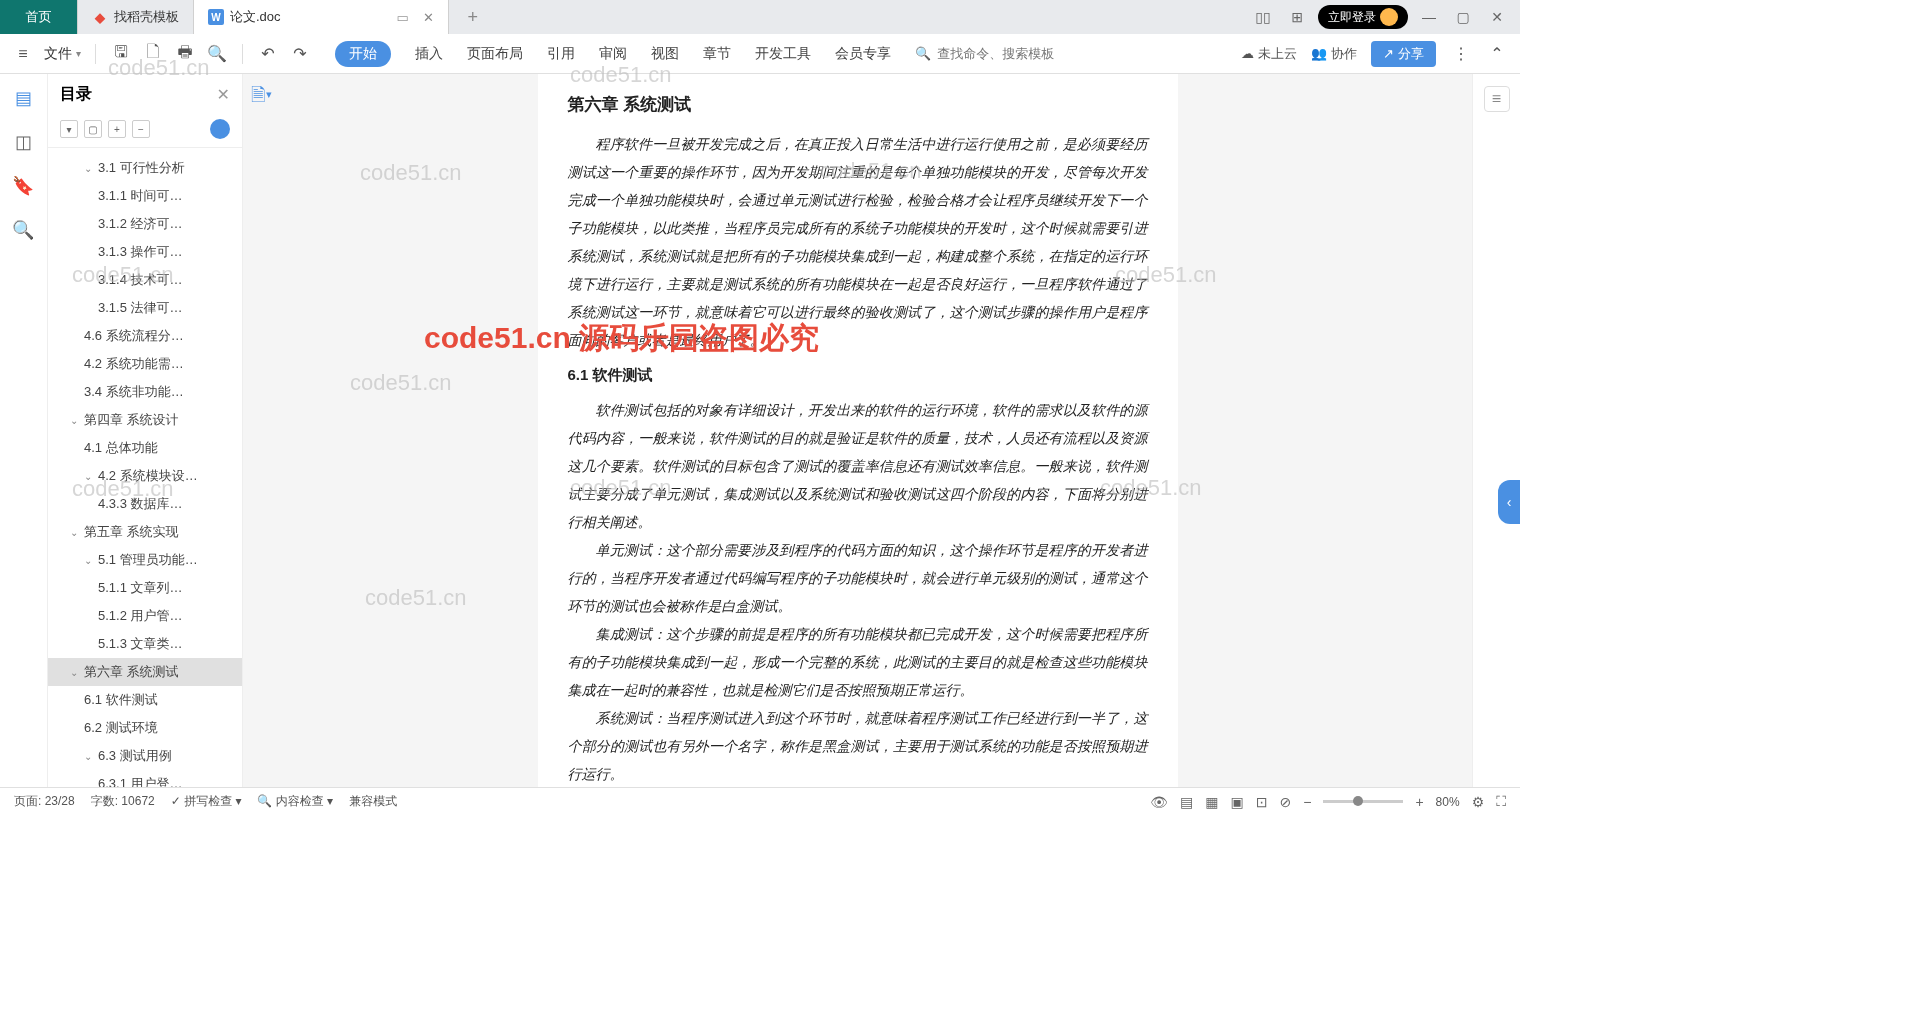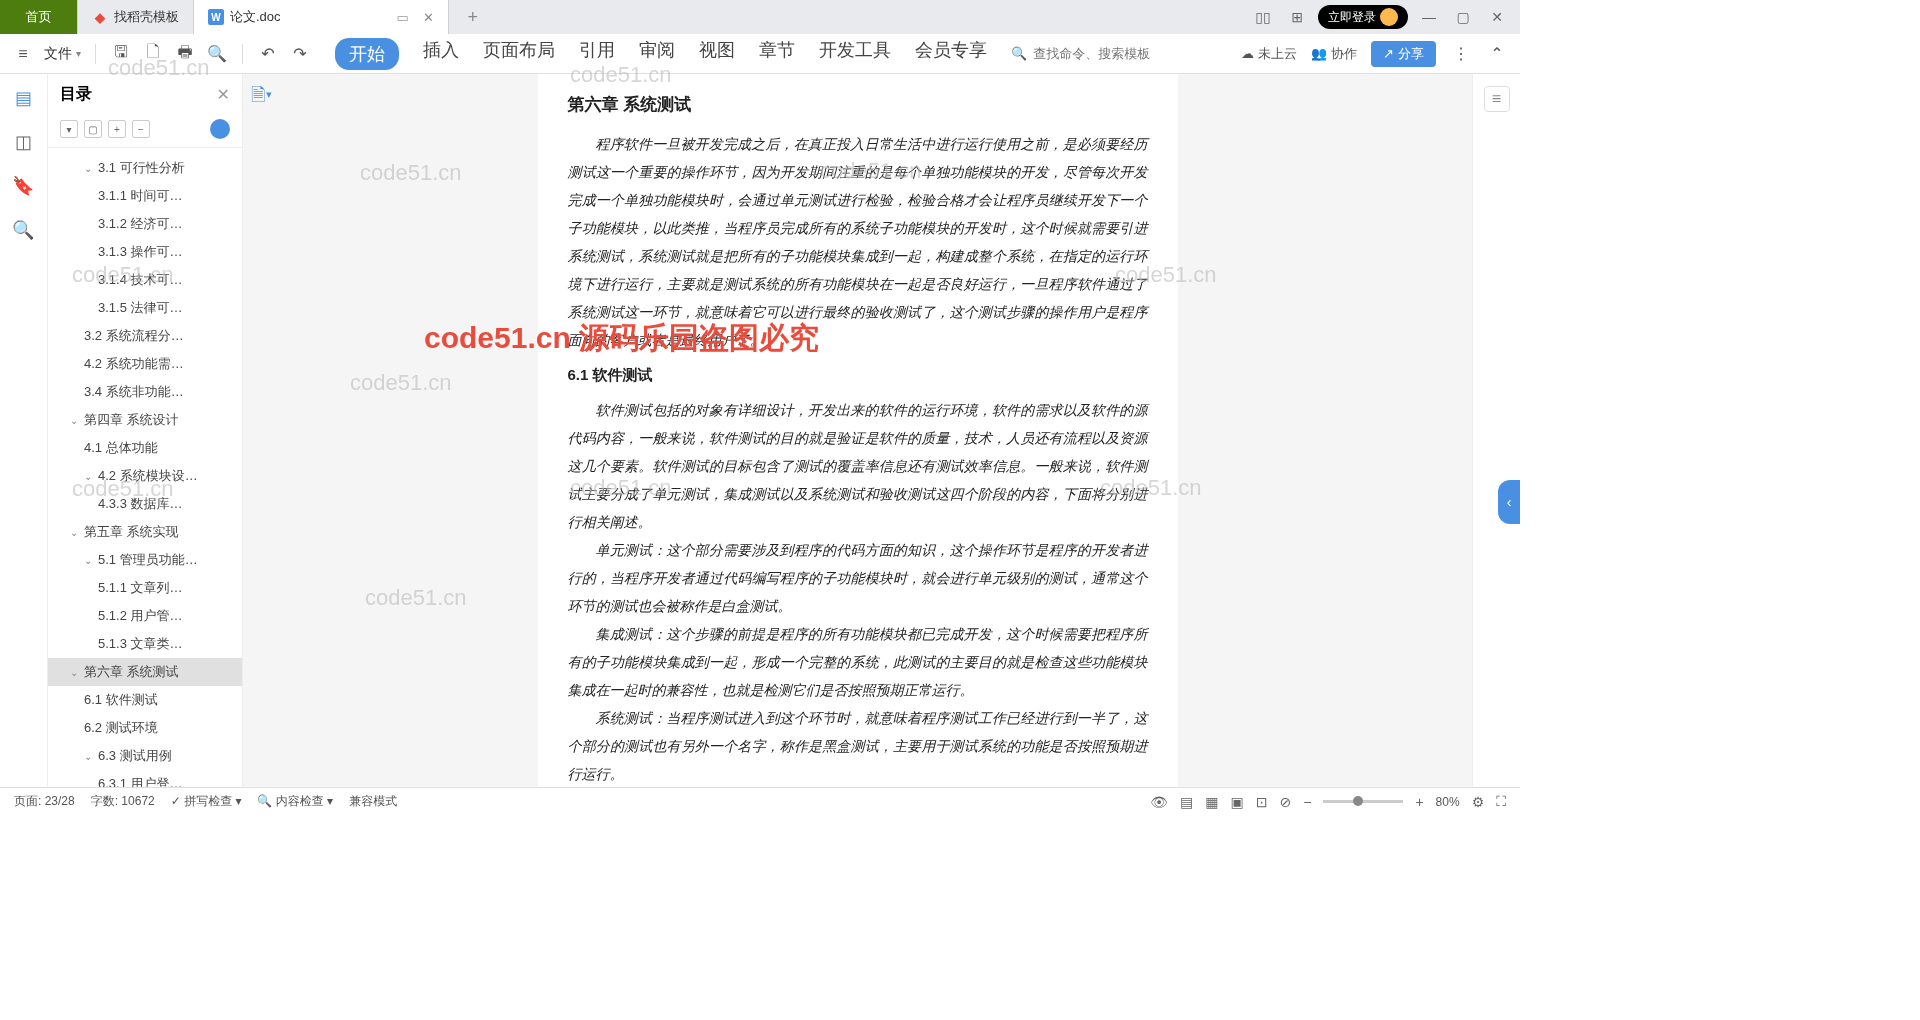--- a/index.html
+++ b/index.html
@@ -1,36 +1,36 @@
 <!DOCTYPE html>
 <html><head>
 <meta charset="utf-8">
 <style>
 *{margin:0;padding:0;box-sizing:border-box;font-family:"Microsoft YaHei",sans-serif;}
 body{width:1520px;height:815px;background:#fff;overflow:hidden;position:relative;}
 .tabs-bar{height:34px;background:#e8eaed;display:flex;align-items:center;}
 .tab{height:34px;display:flex;align-items:center;padding:0 14px;font-size:13px;gap:6px;border-right:1px solid #d0d0d0;}
-.tab-home{background:#4d7c0f;color:#fff;width:78px;justify-content:center;}
+.tab-home{background:#0f766e;color:#fff;width:78px;justify-content:center;}
 .tab-inactive{background:#e8eaed;color:#333;}
 .tab-active{background:#fff;color:#333;}
 .tab-icon{width:16px;height:16px;display:inline-flex;align-items:center;justify-content:center;}
 .tab-icon-red{color:#e84c3d;font-weight:bold;}
 .tab-icon-blue{background:#4a90e2;color:#fff;font-size:10px;font-weight:bold;border-radius:2px;width:16px;height:16px;}
 .tab-close,.tab-add{color:#888;margin-left:8px;cursor:pointer;}
 .tab-add{width:32px;text-align:center;font-size:18px;}
 .win-ctrls{margin-left:auto;display:flex;align-items:center;gap:8px;padding-right:10px;}
 .win-btn{width:26px;height:26px;display:flex;align-items:center;justify-content:center;color:#666;font-size:14px;}
 .login-btn{background:#000000;color:#fff;padding:3px 10px;border-radius:12px;font-size:12px;display:flex;align-items:center;gap:4px;}
 .login-btn .avatar{width:18px;height:18px;background:#ffb84d;border-radius:50%;}
 .ribbon{height:40px;display:flex;align-items:center;padding:0 12px;border-bottom:1px solid #e0e0e0;gap:4px;}
 .ribbon-left{display:flex;align-items:center;gap:10px;}
 .rb-icon{width:22px;height:22px;display:flex;align-items:center;justify-content:center;color:#555;font-size:16px;}
 .file-menu{display:flex;align-items:center;gap:4px;font-size:14px;color:#333;}
 .vdiv{width:1px;height:20px;background:#ddd;margin:0 4px;}
-.menu-items{display:flex;align-items:flex-start;gap:24px;margin-left:20px;font-size:18px;color:#444;}
+.menu-items{display:flex;align-items:center;gap:24px;margin-left:20px;font-size:14px;color:#444;}
 .menu-item{cursor:pointer;}
 .menu-active{background:#4a90e2;color:#fff;padding:4px 14px;border-radius:14px;}
 .search-box{margin-left:20px;display:flex;align-items:center;gap:6px;color:#999;font-size:13px;}
 .search-box input{border:none;outline:none;font-size:13px;width:140px;}
 .ribbon-right{margin-left:auto;display:flex;align-items:center;gap:14px;font-size:13px;color:#555;}
 .cloud-status{display:flex;align-items:center;gap:4px;}
 .share-btn{background:#4a90e2;color:#fff;padding:4px 12px;border-radius:4px;display:flex;align-items:center;gap:4px;}
 .main{display:flex;height:calc(100% - 74px - 28px);}
 .side-icons{width:48px;border-right:1px solid #eee;display:flex;flex-direction:column;align-items:center;padding-top:12px;gap:20px;}
 .side-icon{width:24px;height:24px;display:flex;align-items:center;justify-content:center;color:#666;font-size:18px;}
@@ -179,21 +179,21 @@
         <div class="toc-item ind3">
           <span>3.1.3 操作可…</span>
         </div>
         <div class="toc-item ind3">
           <span>3.1.4 技术可…</span>
         </div>
         <div class="toc-item ind3">
           <span>3.1.5 法律可…</span>
         </div>
         <div class="toc-item ind2">
-          <span>3.2 系统流程分…</span>
+          <span>4.6 系统流程分…</span>
         </div>
         <div class="toc-item ind2">
           <span>4.2 系统功能需…</span>
         </div>
         <div class="toc-item ind2">
           <span>3.4 系统非功能…</span>
         </div>
         <div class="toc-item ind1">
           <span class="toc-chev">⌄</span>
           <span>第四章  系统设计</span>

